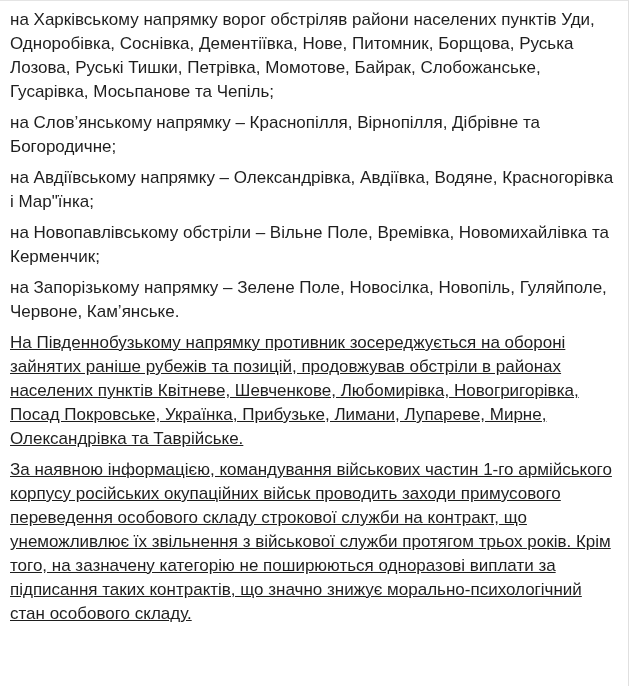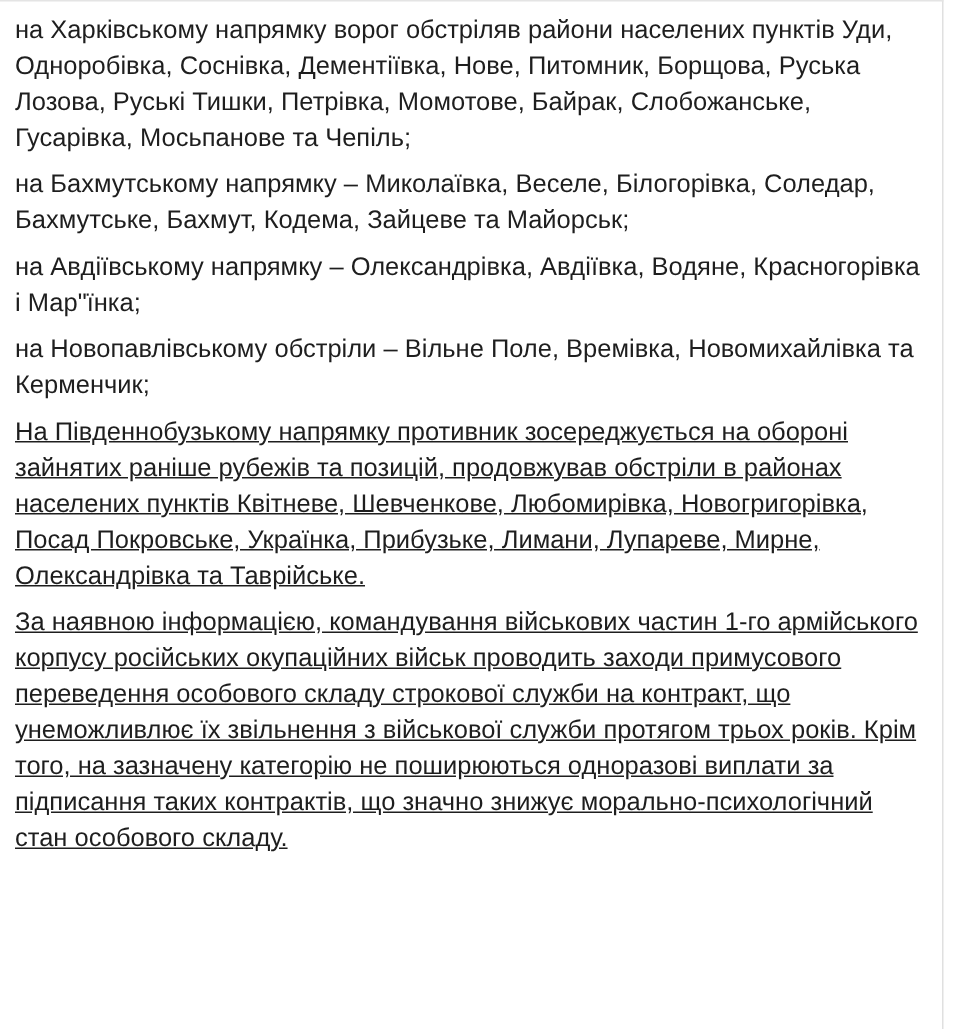--- a/index.html
+++ b/index.html
@@ -35,19 +35,20 @@
     margin-top: 2px;
     text-decoration: underline;
   }
 </style>
 </head>
 <body>
 
 <div class="page">
   <div class="content">
     <p>на Харківському напрямку ворог обстріляв райони населених пунктів Уди, Одноробівка, Соснівка, Дементіївка, Нове, Питомник, Борщова, Руська Лозова, Руські Тишки, Петрівка, Момотове, Байрак, Слобожанське, Гусарівка, Мосьпанове та Чепіль;</p>
-    <p>на Бахмутському напрямку – Миколаївка, Веселе, Білогорівка, Соледар, Бахмутське, Бахмут, Кодема, Зайцеве та Майорськ;</p>
+    <p>на Слов’янському напрямку – Краснопілля, Вірнопілля, Дібрівне та Богородичне;</p>
     <p>на Авдіївському напрямку – Олександрівка, Авдіївка, Водяне, Красногорівка і Мар"їнка;</p>
     <p>на Новопавлівському обстріли – Вільне Поле, Времівка, Новомихайлівка та Керменчик;</p>
+    <p>на Запорізькому напрямку – Зелене Поле, Новосілка, Новопіль, Гуляйполе, Червоне, Кам’янське.</p>
     <p class="section-start">На Південнобузькому напрямку противник зосереджується на обороні зайнятих раніше рубежів та позицій, продовжував обстріли в районах населених пунктів Квітневе, Шевченкове, Любомирівка, Новогригорівка, Посад Покровське, Українка, Прибузьке, Лимани, Лупареве, Мирне, Олександрівка та Таврійське.</p>
     <p class="section-start">За наявною інформацією, командування військових частин 1-го армійського корпусу російських окупаційних військ проводить заходи примусового переведення особового складу строкової служби на контракт, що унеможливлює їх звільнення з військової служби протягом трьох років. Крім того, на зазначену категорію не поширюються одноразові виплати за підписання таких контрактів, що значно знижує морально-психологічний стан особового складу.</p>
   </div>
 </div>
 
 </body></html>

